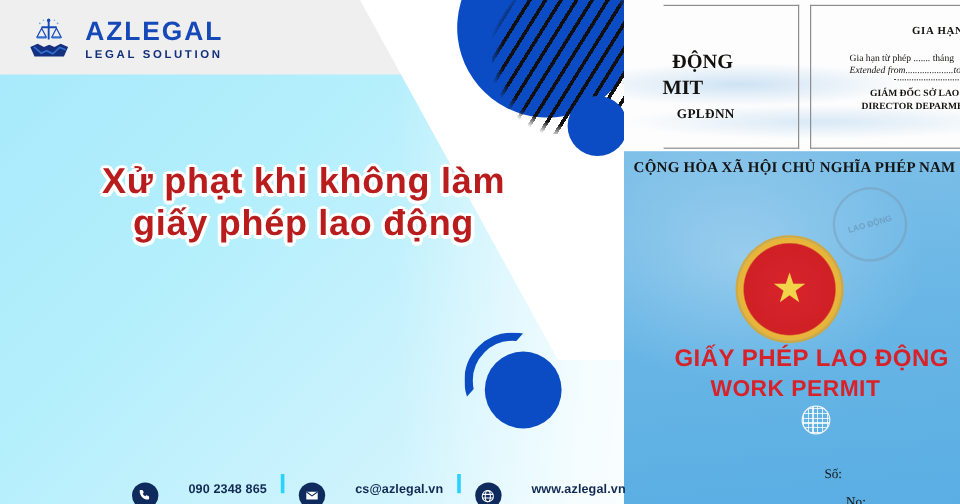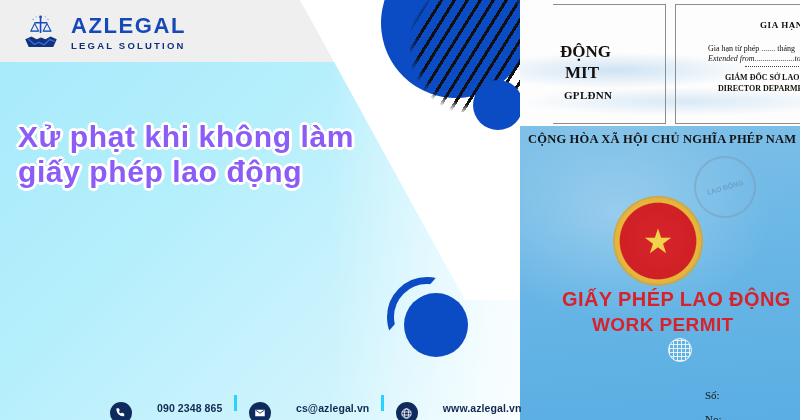--- a/index.html
+++ b/index.html
@@ -96,21 +96,21 @@
       radial-gradient(ellipse 230px 20px at 60% 68%,rgba(186,216,240,.55),rgba(255,255,255,0) 72%);
   }
   .doc-box-l{
     position:absolute;left:33px;top:4px;width:112px;height:118px;border:1px solid #8d8d8d;border-left:none;
   }
   .doc-box-r{
     position:absolute;left:155px;top:4px;width:150px;height:118px;border:1px solid #8d8d8d;border-right:none;
   }
   .dt{position:absolute;color:#14120f;white-space:nowrap;font-family:"Liberation Serif",serif;}
   .dt-dong{left:40px;top:42px;font-size:17px;font-weight:700;}
-  .dt-mit{left:45px;top:63px;font-size:17px;font-weight:700;}
+  .dt-mit{left:32px;top:63px;font-size:17px;font-weight:700;}
   .dt-gpl{left:44px;top:89px;font-size:11px;font-weight:700;letter-spacing:.3px;}
   .dt-gh{left:240px;top:20px;font-size:9px;font-weight:700;letter-spacing:.6px;}
   .dt-gh2{left:188px;top:44px;font-size:8px;}
   .dt-gh3{left:188px;top:54px;font-size:8px;font-style:italic;}
   .dt-gd{left:205px;top:73px;font-size:8px;font-weight:700;}
   .dt-dd{left:198px;top:84px;font-size:8px;font-weight:700;}
   .doc-dots{position:absolute;left:225px;top:66px;width:70px;border-top:1px dotted #444;}
 
   
   .permit{
@@ -119,21 +119,21 @@
   }
   .permit-sheen{
     position:absolute;left:0;top:0;width:280px;height:294px;
     background:radial-gradient(ellipse 220px 150px at 35% 30%,rgba(255,255,255,.28),rgba(255,255,255,0) 70%);
   }
   .pt{position:absolute;white-space:nowrap;}
   .p-rep{left:8px;top:6px;font-size:12.5px;font-weight:700;color:#141414;font-family:"Liberation Serif",serif;letter-spacing:.2px;}
   .p-sub{left:56px;top:24px;font-size:12px;font-weight:700;color:#141414;font-family:"Liberation Serif",serif;border-bottom:1.4px solid #141414;padding-bottom:1px;}
   .p-title{left:42px;top:162px;font-size:20px;font-weight:700;color:#d8222a;letter-spacing:.4px;}
   .p-title2{left:72px;top:188px;font-size:19px;font-weight:700;color:#d8222a;letter-spacing:.4px;}
-  .p-so{left:185px;top:263px;font-size:11px;color:#141414;font-family:"Liberation Serif",serif;}
+  .p-so{left:167px;top:263px;font-size:11px;color:#141414;font-family:"Liberation Serif",serif;}
   .p-no{left:185px;top:276px;font-size:11px;color:#141414;font-family:"Liberation Serif",serif;margin-top:11px;}
 
   .emblem{
     position:absolute;left:95px;top:72px;width:86px;height:86px;border-radius:50%;
     background:radial-gradient(circle at 50% 50%,#d8242c 0%,#cf2026 62%,#e8b63a 64%,#d9a52e 100%);
     box-shadow:0 0 0 2px rgba(217,165,46,.9);
     display:flex;align-items:center;justify-content:center;
   }
   .emblem-star{font-size:34px;color:#f2d44a;line-height:1;}
   .stamp{
@@ -152,23 +152,23 @@
 
   
   .logo{position:absolute;left:20px;top:12px;display:flex;align-items:center;gap:9px;}
   .logo-mark{width:42px;height:42px;}
   .logo-txt{display:flex;flex-direction:column;line-height:1;}
   .logo-main{font-size:22px;font-weight:700;color:#1649b8;letter-spacing:1.6px;}
   .logo-sub{font-size:9.5px;font-weight:700;color:#12307a;letter-spacing:2.2px;margin-top:4px;}
 
   
   .headline{
-    position:absolute;left:18px;top:119px;width:470px;
-    font-size:30px;font-weight:700;line-height:1.18;color:#8b5cf6;
-    letter-spacing:.6px;text-align:left;
+    position:absolute;left:18px;top:134px;width:470px;
+    font-size:30px;font-weight:700;line-height:1.18;color:#b91c1c;
+    letter-spacing:.6px;text-align:center;
     text-shadow:
       -2px -2px 0 #fff, 2px -2px 0 #fff, -2px 2px 0 #fff, 2px 2px 0 #fff,
       -3px 0 0 #fff, 3px 0 0 #fff, 0 -3px 0 #fff, 0 3px 0 #fff;
   }
   .headline .l1{display:block;}
   .headline .l2{display:block;}
 
   
   .contact{
     position:absolute;left:110px;top:382px;display:flex;align-items:center;gap:12px;

